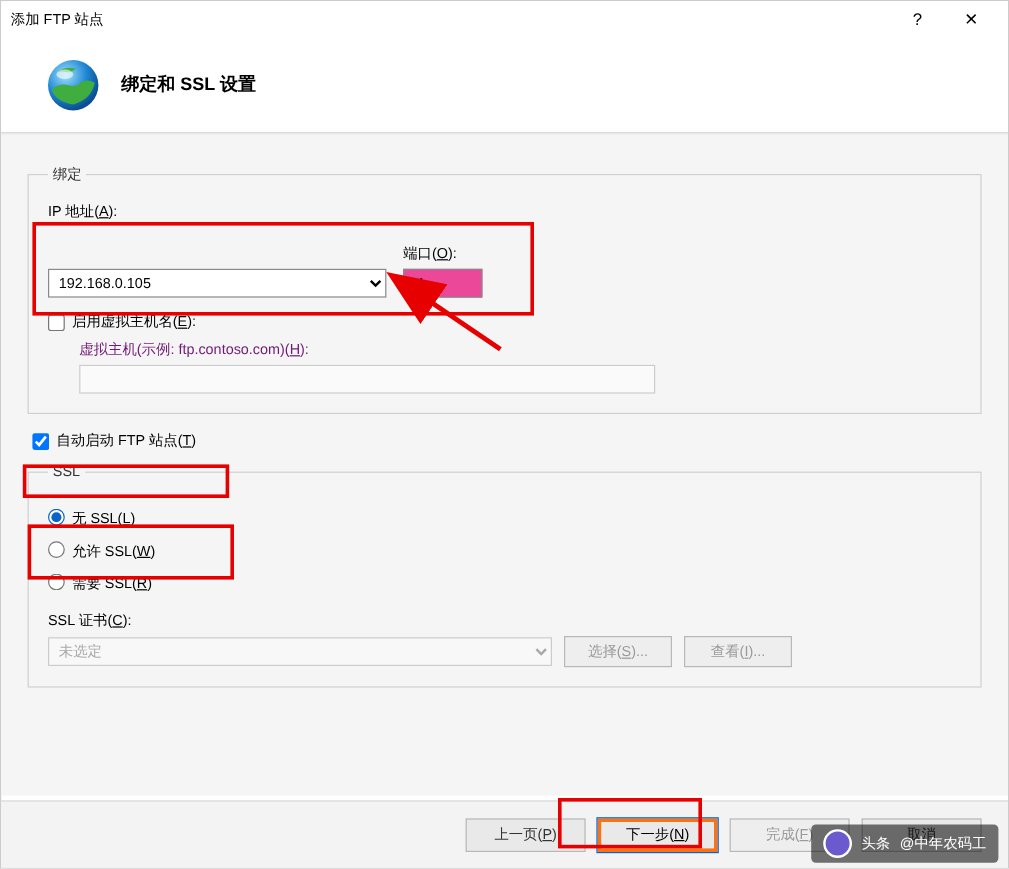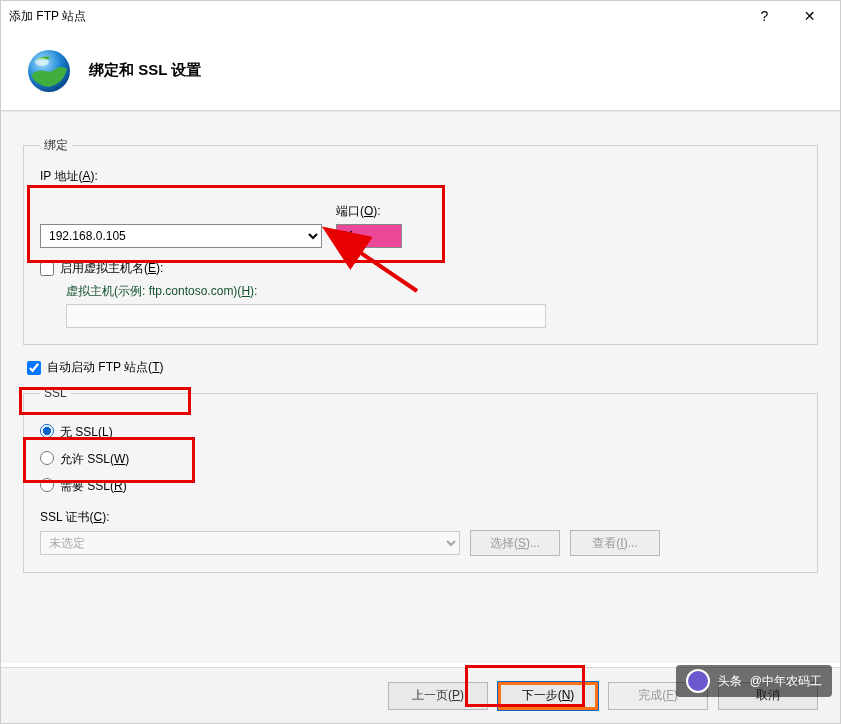--- a/index.html
+++ b/index.html
@@ -31,21 +31,21 @@
   .titlebar .btn {
     width: 45px; height: 28px; display:flex; align-items:center; justify-content:center;
     font-size: 14px; cursor: default;
   }
   .titlebar .btn.close { font-size: 14px; }
   .header-area {
     height: 80px;
     border-bottom: 1px solid #d9d9d9;
     display: flex;
     align-items: center;
-    padding: 0 24px;
+    padding: 0 36px;
     gap: 16px;
     background:#ffffff;
   }
   .globe {
     width: 48px; height: 48px; position: relative;
   }
   .page-title { font-size: 15px; font-weight: bold; }
   .content {
     padding: 25px 22px 10px 22px;
     background: #f5f5f5;
@@ -74,21 +74,21 @@
     width: 282px; height: 24px;
     font-size: 12px; padding: 1px 4px;
     border: 1px solid #888; background:#fff;
   }
   input.port {
     width: 66px; height: 24px; font-size: 12px; padding: 2px 4px;
     border: 1px solid #888; background:#ec4899;
   }
   .chk-row { display:flex; align-items:center; gap:6px; margin: 6px 0; }
   input[type=checkbox] { width: 14px; height: 14px; margin:0; }
-  .vh-label { margin-left: 26px; color:#14532d; margin-top:6px; margin-bottom:4px;}
+  .vh-label { margin-left: 26px; color:#701a75; margin-top:6px; margin-bottom:4px;}
   input.vh {
     width: 480px; height: 24px; margin-left: 26px;
     border: 1px solid #ccc; background:#fafafa; color:#999;
   }
   .auto-row { display:flex; align-items:center; gap:6px; margin: 14px 0 10px 4px;}
   .radio-row { display:flex; align-items:flex-start; gap:6px; margin: 10px 0; }
   input[type=radio]{ width:14px; height:14px; margin:0; accent-color:#0a64c8;}
   .cert-label { margin-top:14px; margin-bottom:4px; }
   .cert-row { display:flex; gap:10px; align-items:center;}
   select.cert {
@@ -116,21 +116,21 @@
   
   .hl { position:absolute; border:3px solid #e60000; pointer-events:none; z-index:5;}
   .hl1 { left:26px; top:184px; width:418px; height:78px;}
   .hl2 { left:18px; top:386px; width:172px; height:28px;}
   .hl3 { left:22px; top:436px; width:172px; height:46px;}
   .hl4 { left:464px; top:664px; width:120px; height:42px;}
   
   .arrow-svg { position:absolute; left:0; top:0; pointer-events:none; z-index:6;}
   
   .watermark {
-    position:absolute; right:8px; bottom:26px;
+    position:absolute; right:8px; bottom:4px;
     display:flex; align-items:center; gap:8px;
     background: rgba(0,0,0,0.55); color:#fff;
     padding:4px 10px; border-radius:4px; font-size:12px;
     z-index:10;
   }
   .wm-avatar {
     width:24px; height:24px; border-radius:50%;
     background:#6a5acd; display:inline-block;
     border:2px solid #fff;
     box-sizing:border-box;

